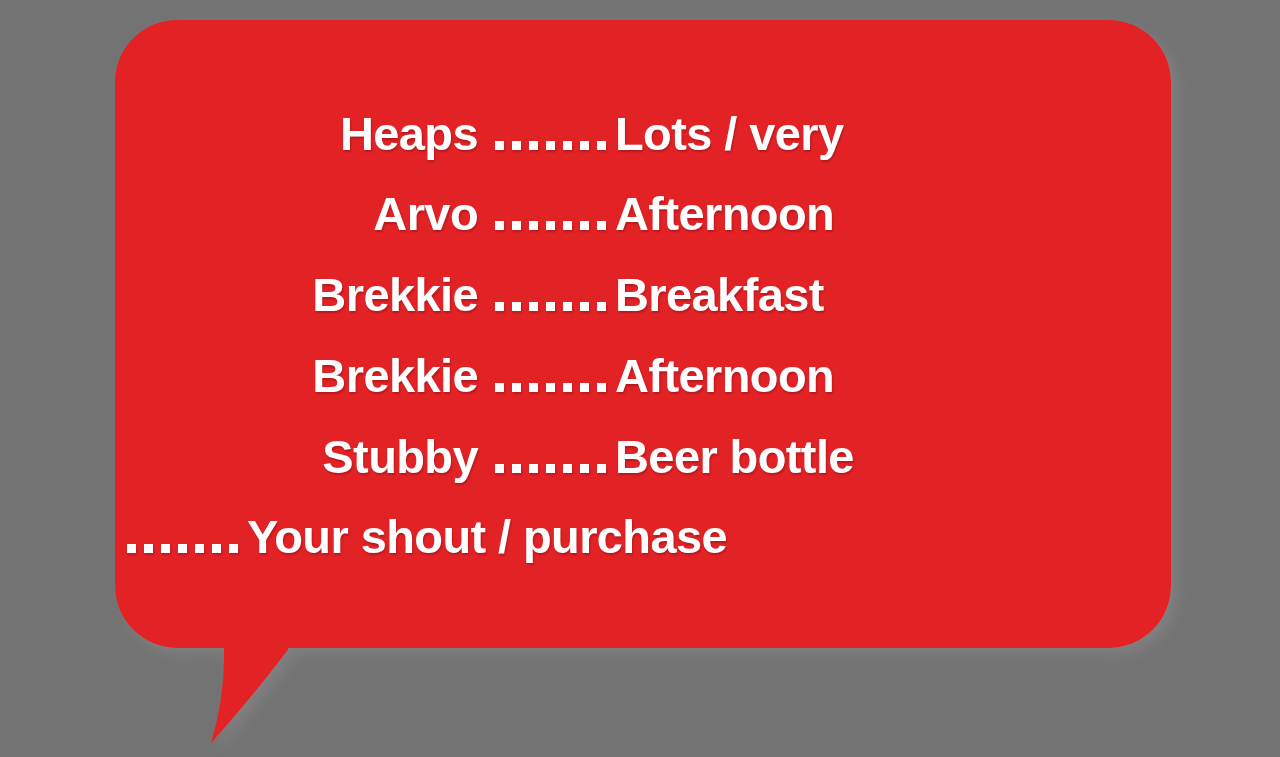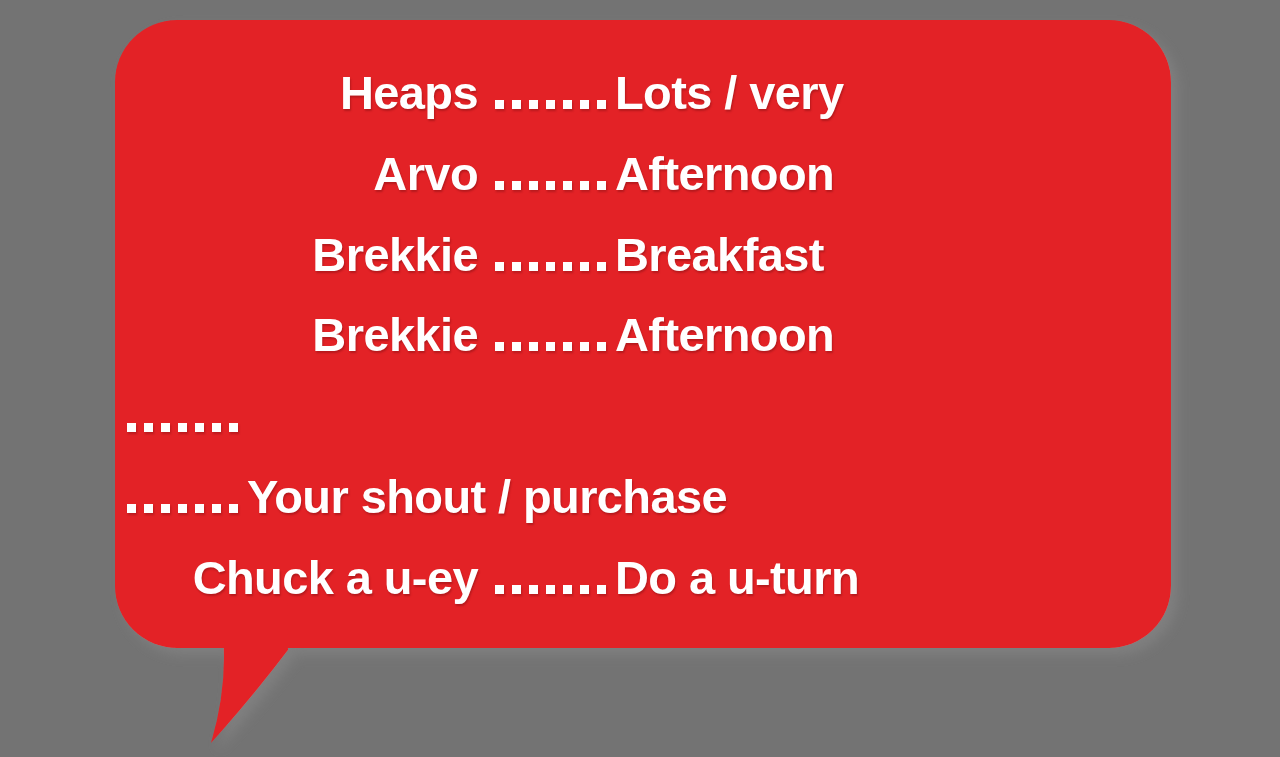--- a/index.html
+++ b/index.html
@@ -165,52 +165,41 @@
           <i></i>
           <i></i>
           <i></i>
           <i></i>
           <i></i>
         </span>
       <span class="definition">Afternoon</span>
     </div>
 
     <div class="row">
-      <span class="dots">
-          <i></i>
-          <i></i>
-          <i></i>
-          <i></i>
-          <i></i>
-          <i></i>
-          <i></i>
-        </span>
+      <span class="term">Stubby</span>
+      <span class="dots">
+          <i></i>
+          <i></i>
+          <i></i>
+          <i></i>
+          <i></i>
+          <i></i>
+          <i></i>
+        </span>
+      <span class="definition">Beer bottle</span>
     </div>
 
     <div class="row">
       <span class="dots">
           <i></i>
           <i></i>
           <i></i>
           <i></i>
           <i></i>
           <i></i>
           <i></i>
         </span>
       <span class="definition">Your shout / purchase</span>
     </div>
 
-    <div class="row">
-      <span class="term">Chuck a u-ey</span>
-      <span class="dots">
-          <i></i>
-          <i></i>
-          <i></i>
-          <i></i>
-          <i></i>
-          <i></i>
-          <i></i>
-        </span>
-      <span class="definition">Do a u-turn</span>
-    </div>
 
   </div>
 </div>
 
 </body></html>

